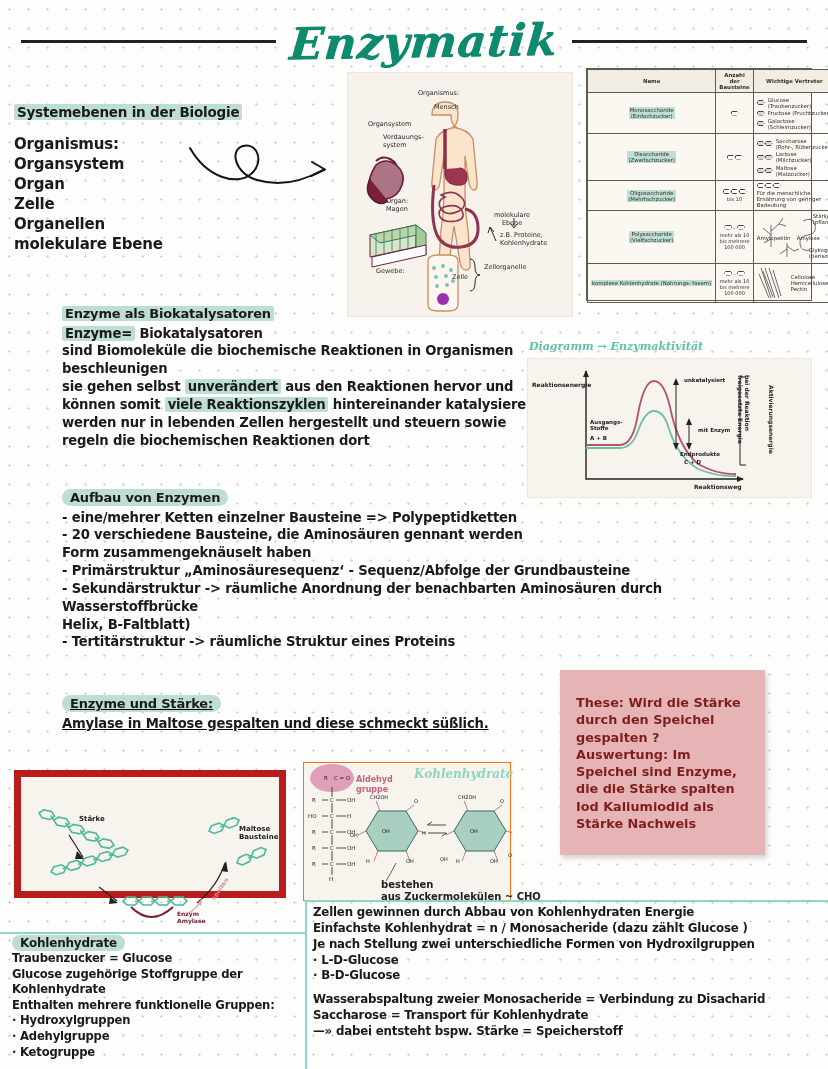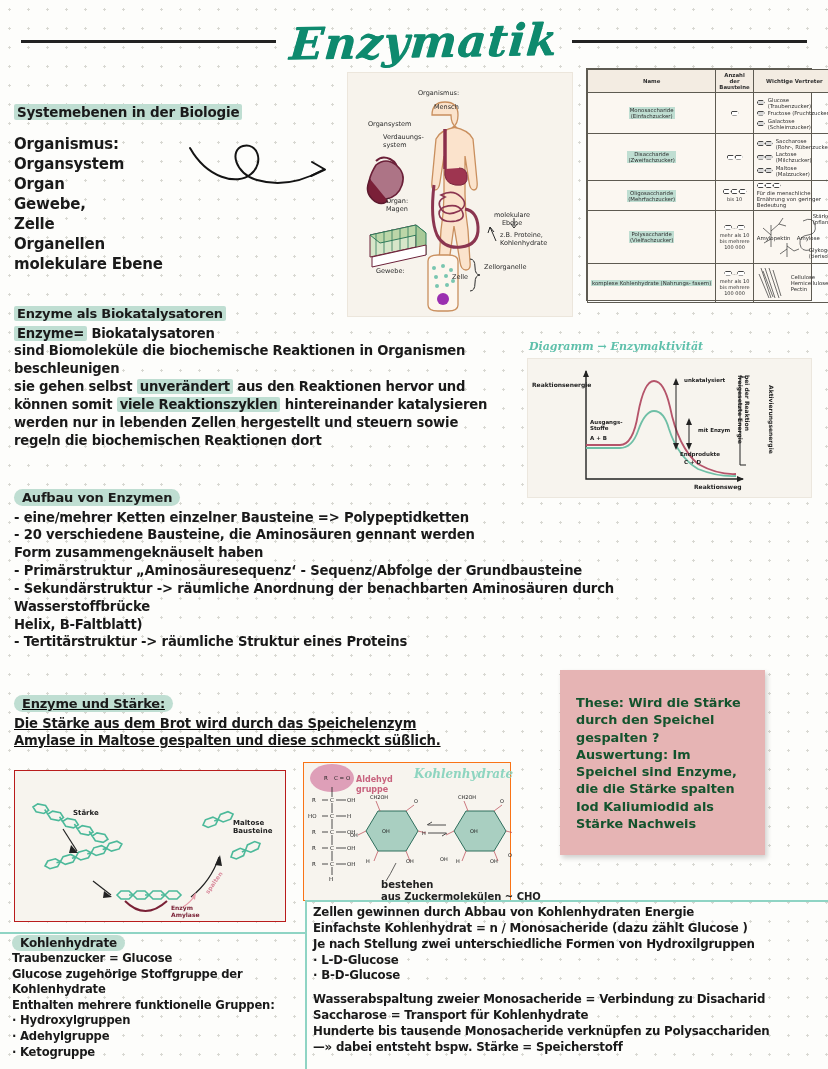--- a/index.html
+++ b/index.html
@@ -77,21 +77,21 @@
   .rep-row { display: flex; align-items: center; gap: 3px; margin: 1.5px 0; }
   .hex {
     width: 8px; height: 5px; background: #d9d9d9; border: 0.6px solid #444;
     clip-path: polygon(25% 0, 75% 0, 100% 50%, 75% 100%, 25% 100%, 0 50%);
     flex: 0 0 auto;
   }
   .hex.open { background: #fff; }
   .hexgrp { display: flex; gap: 0px; }
 
   
-  .tblock { position: absolute; }
+  .tblock { position: absolute; margin-left: 48px; }
   .tblock .head { font-size: 13px; margin-bottom: 2px; }
   .tblock .body { font-size: 13.2px; line-height: 1.35; }
 
   #biokat { left: 14px; top: 306px; width: 560px; }
   #aufbau { left: 14px; top: 490px; width: 800px; }
   #enzstaerke { left: 14px; top: 696px; width: 540px; text-decoration: underline; }
 
   
   #enz-diagram { position: absolute; left: 527px; top: 340px; width: 285px; }
   #enz-diagram .cap {
@@ -99,26 +99,26 @@
     color: #5fc0ab; font-weight: 700; margin-bottom: 5px; margin-left: 2px;
   }
   #enz-diagram .plot { background: #f7f4ee; border: 1px solid #ece7de; height: 140px; position: relative; }
 
   
   #these-note {
     position: absolute; left: 560px; top: 670px; width: 205px; height: 185px;
     background: #e6b4b4; box-shadow: 2px 3px 5px rgba(0,0,0,0.18);
     padding: 24px 16px 0 16px;
   }
-  #these-note .body { font-size: 12.8px; line-height: 1.35; font-weight: 700; color: #14532d; }
+  #these-note .body { font-size: 12.8px; line-height: 1.35; font-weight: 700; color: #7f1d1d; }
 
   
   #starch-panel {
-    position: absolute; left: 14px; top: 770px; width: 272px; height: 152px;
-    background: #f7f4ee; border: 1px solid #b91c1c;
+    position: absolute; left: 14px; top: 770px; width: 272px; height: 128px;
+    background: #f7f4ee; border: 7px solid #b91c1c;
   }
   
   #sugar-panel {
     position: absolute; left: 303px; top: 762px; width: 208px; height: 139px;
     background: #f7f4ee; border: 1px solid #f97316;
   }
 
   
   #kohlen-left { position: absolute; left: 12px; top: 936px; width: 290px; }
   #kohlen-left .head { font-size: 12px; }
@@ -142,21 +142,20 @@
 </div>
 
 <div id="systemebenen">
   <div class="hw head">
     <span class="hl">Systemebenen in der Biologie</span>
   </div>
   <div class="hw list">
     <div>Organismus:</div>
     <div>Organsystem</div>
     <div>Organ</div>
-    <div>Gewebe,</div>
     <div>Zelle</div>
     <div>Organellen</div>
     <div>molekulare Ebene</div>
   </div>
 </div>
 
 <svg class="curve-arrow" viewBox="0 0 150 72">
   <path d="M5 18 C 22 48, 52 56, 66 44 C 80 32, 72 12, 58 16 C 44 20, 50 44, 72 50 C 96 57, 120 50, 138 40" fill="none" stroke="#141414" stroke-width="2" stroke-linecap="round"></path>
   <path d="M127 32 L140 39.5 L126 46" fill="none" stroke="#141414" stroke-width="2" stroke-linecap="round" stroke-linejoin="round"></path>
 </svg>
@@ -400,21 +399,20 @@
     <div>- Sekundärstruktur -&gt; räumliche Anordnung der benachbarten Aminosäuren durch</div>
     <div>Wasserstoffbrücke</div>
     <div>Helix, B-Faltblatt)</div>
     <div>- Tertitärstruktur -&gt; räumliche Struktur eines Proteins</div>
   </div>
 </div>
 
 <div class="tblock" id="enzstaerke">
   <div class="hw head"><span class="hl-round">Enzyme und Stärke:</span></div>
   <div class="hw body">
-    <div>Die Stärke aus dem Brot wird durch das Speichelenzym</div>
     <div>Amylase in Maltose gespalten und diese schmeckt süßlich.</div>
   </div>
 </div>
 
 <div id="enz-diagram">
   <div class="cap">Diagramm → Enzymaktivität</div>
   <div class="plot">
     <svg width="285" height="140" viewBox="0 0 285 140">
 
       <path d="M58 12 L58 120 L215 120" fill="none" stroke="#222" stroke-width="1.4"></path>
@@ -624,16 +622,15 @@
     <div>Zellen gewinnen durch Abbau von Kohlenhydraten Energie</div>
     <div>Einfachste Kohlenhydrat = n / Monosacheride (dazu zählt Glucose )</div>
     <div>Je nach Stellung zwei unterschiedliche Formen von Hydroxilgruppen</div>
     <div>· L-D-Glucose</div>
     <div>· B-D-Glucose</div>
   </div>
   <span class="gap"></span>
   <div class="hw body">
     <div>Wasserabspaltung zweier Monosacheride = Verbindung zu Disacharid</div>
     <div>Saccharose = Transport für Kohlenhydrate</div>
-    <div>Hunderte bis tausende Monosacheride verknüpfen zu Polysacchariden</div>
     <div>—» dabei entsteht bspw. Stärke =  Speicherstoff</div>
   </div>
 </div>
 
 </body></html>

